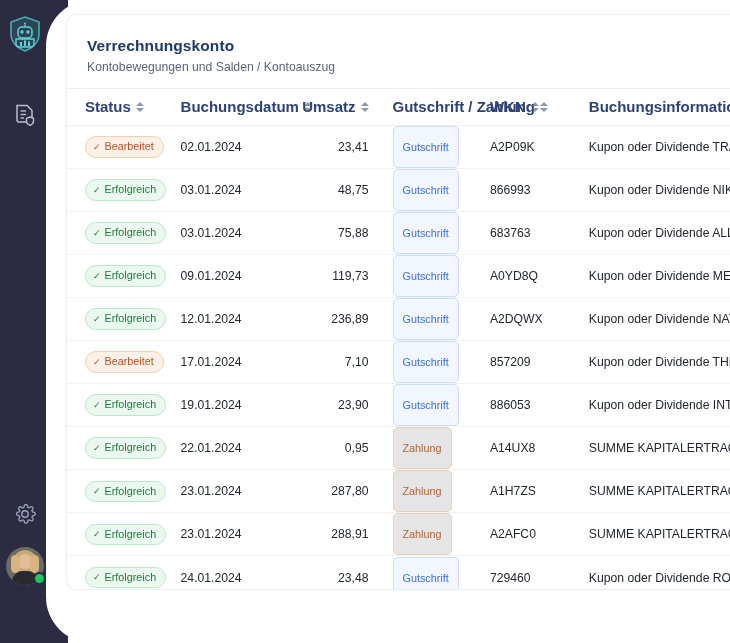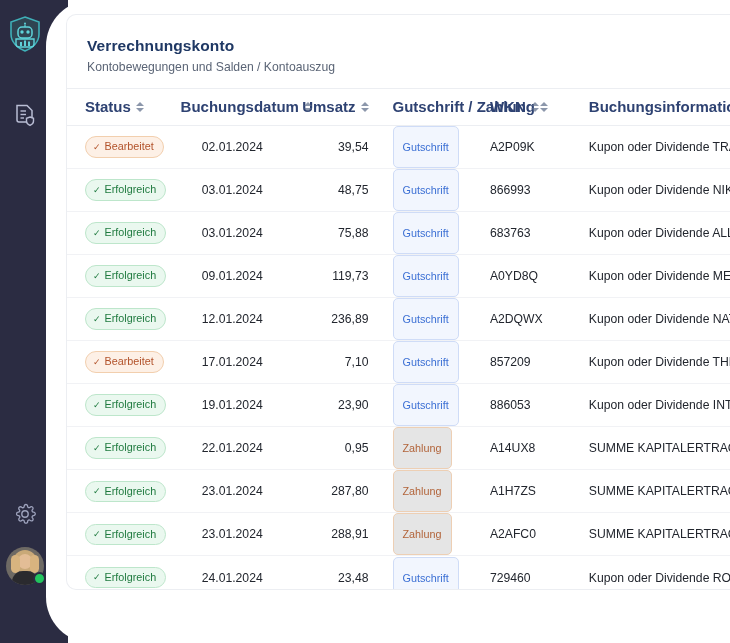--- a/index.html
+++ b/index.html
@@ -161,21 +161,21 @@
     padding: 0;
     height: 43px;
     border-bottom: 1px solid #f1f2f5;
     white-space: nowrap;
     vertical-align: middle;
   }
   tbody tr:last-child td { border-bottom: none; }
 
   
   .c-status { width: 110px; padding-left: 18px !important; }
-  .c-date   { width: 100px; text-align: center; }
+  .c-date   { width: 100px; }
   .c-amount { width: 82px;  text-align: right; }
   .c-type   { width: 104px; padding-left: 24px !important; }
   .c-wkn    { width: 90px;  padding-left: 14px !important; }
   .c-info   { width: 250px; padding-left: 20px !important; }
 
   .badge {
     display: inline-flex; align-items: center; gap: 4px;
     font-size: 10.8px;
     padding: 3px 9px 3px 7px;
     border-radius: 999px;
@@ -308,21 +308,21 @@
           </th>
         </tr>
       </thead>
       <tbody id="tbody">
           <tr>
             <td class="c-status"><span class="badge warn">
                 <span class="chk">✓</span>
                 <span>Bearbeitet</span>
               </span></td>
             <td class="c-date">02.01.2024</td>
-            <td class="c-amount">39,54</td>
+            <td class="c-amount">23,41</td>
             <td class="c-type"><span class="pill credit">Gutschrift</span></td>
             <td class="c-wkn">A2P09K</td>
             <td class="c-info">Kupon oder Dividende TRANE TECHNOLOGIES</td>
           </tr>
           <tr>
             <td class="c-status"><span class="badge ok">
                 <span class="chk">✓</span>
                 <span>Erfolgreich</span>
               </span></td>
             <td class="c-date">03.01.2024</td>

